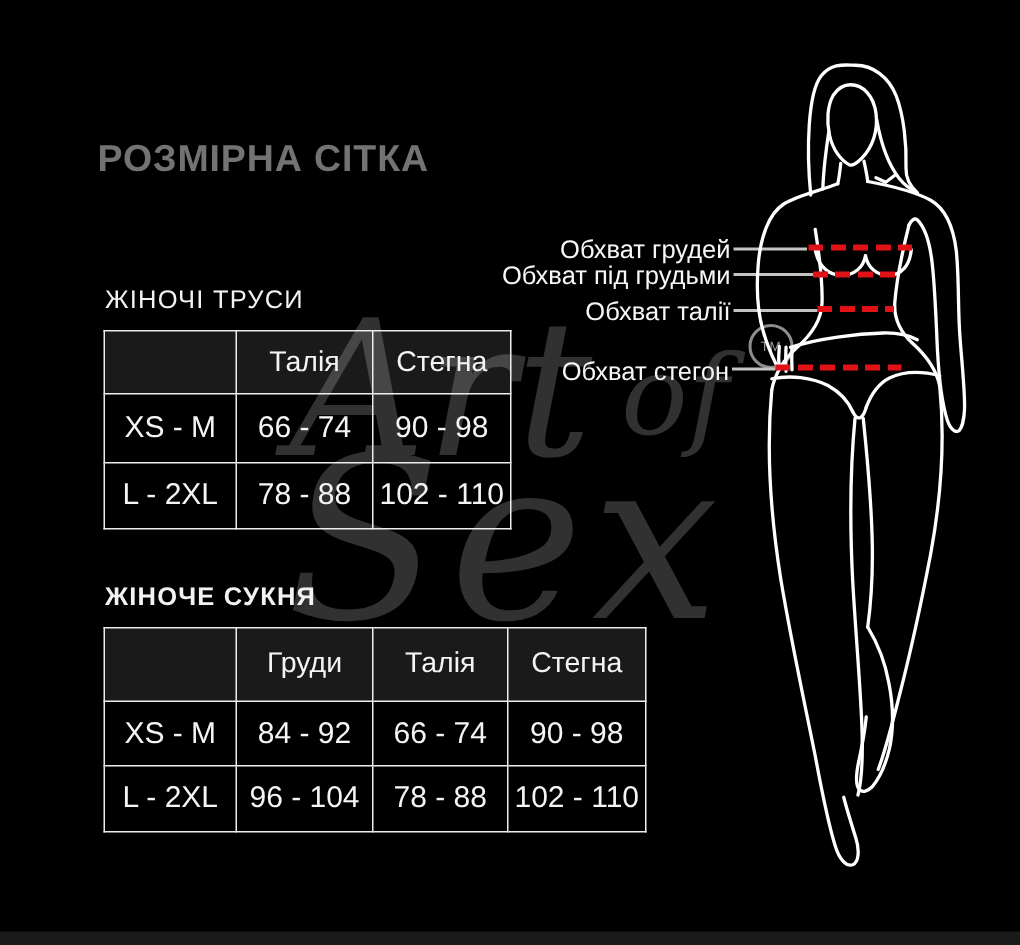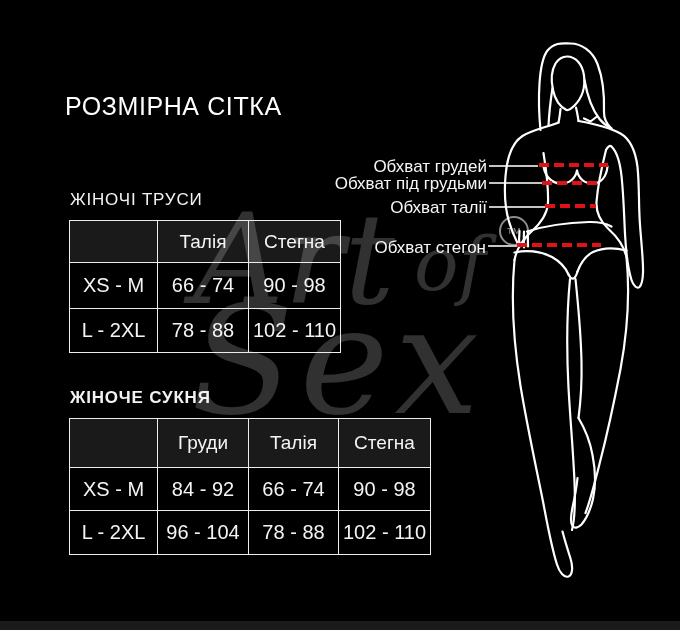--- a/index.html
+++ b/index.html
@@ -17,22 +17,22 @@
   #wm-of{left:414px;top:227px;font-size:74px;}
   #wm-sex{left:191px;top:286px;font-size:150px;letter-spacing:6px;}
   .tm-badge{
     position:absolute;left:499px;top:216px;width:26px;height:26px;
     border:2.5px solid #8d8d8d;border-radius:50%;color:#999;
     font-size:9px;font-weight:normal;display:flex;align-items:center;
     justify-content:center;z-index:2;letter-spacing:0.5px;
   }
   
   .page-title{
-    position:absolute;left:65px;top:92px;color:#ffffff;font-size:25px;
-    font-weight:normal;letter-spacing:0.6px;z-index:4;white-space:nowrap;
+    position:absolute;left:65px;top:92px;color:#737373;font-size:25px;
+    font-weight:bold;letter-spacing:0.6px;z-index:4;white-space:nowrap;
   }
   .section-label{
     position:absolute;color:#f2f2f2;font-size:17px;letter-spacing:0.8px;
     z-index:4;white-space:nowrap;
   }
   #sec1{left:70px;top:190px;width:270px;}
   #sec2{left:70px;top:388px;width:360px;font-weight:bold;}
   
   table.size-table{
     position:absolute;border-collapse:collapse;table-layout:fixed;

